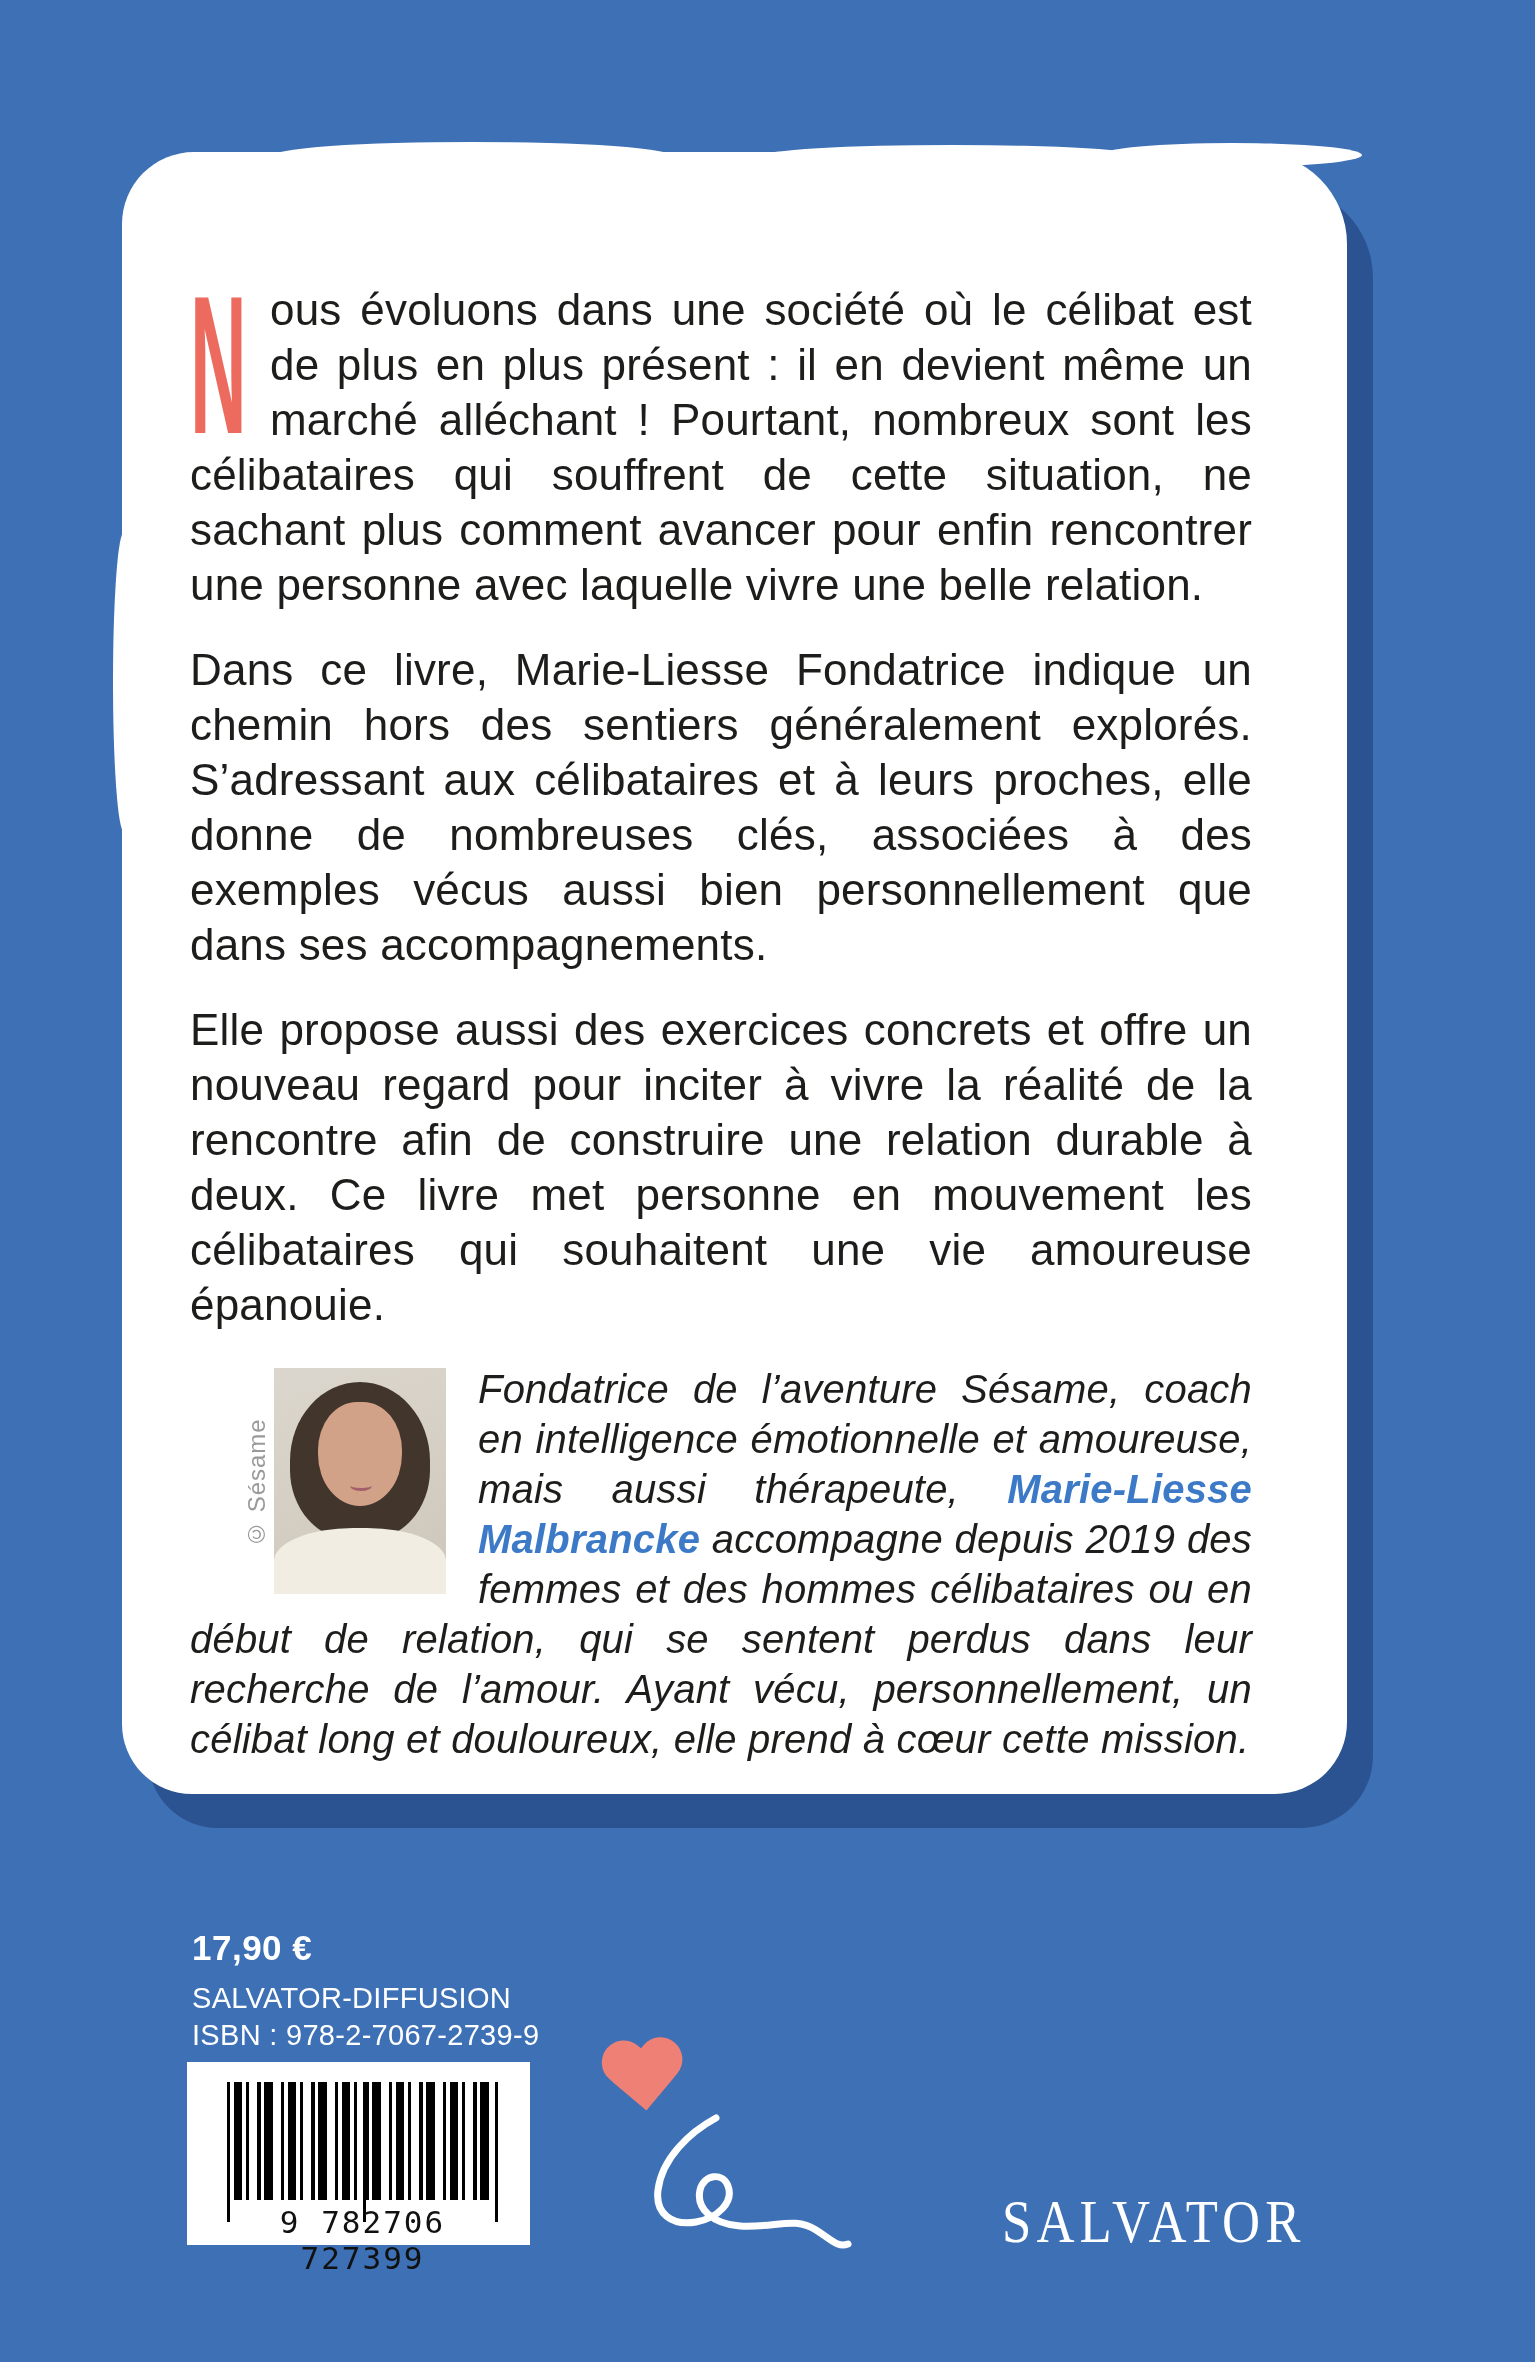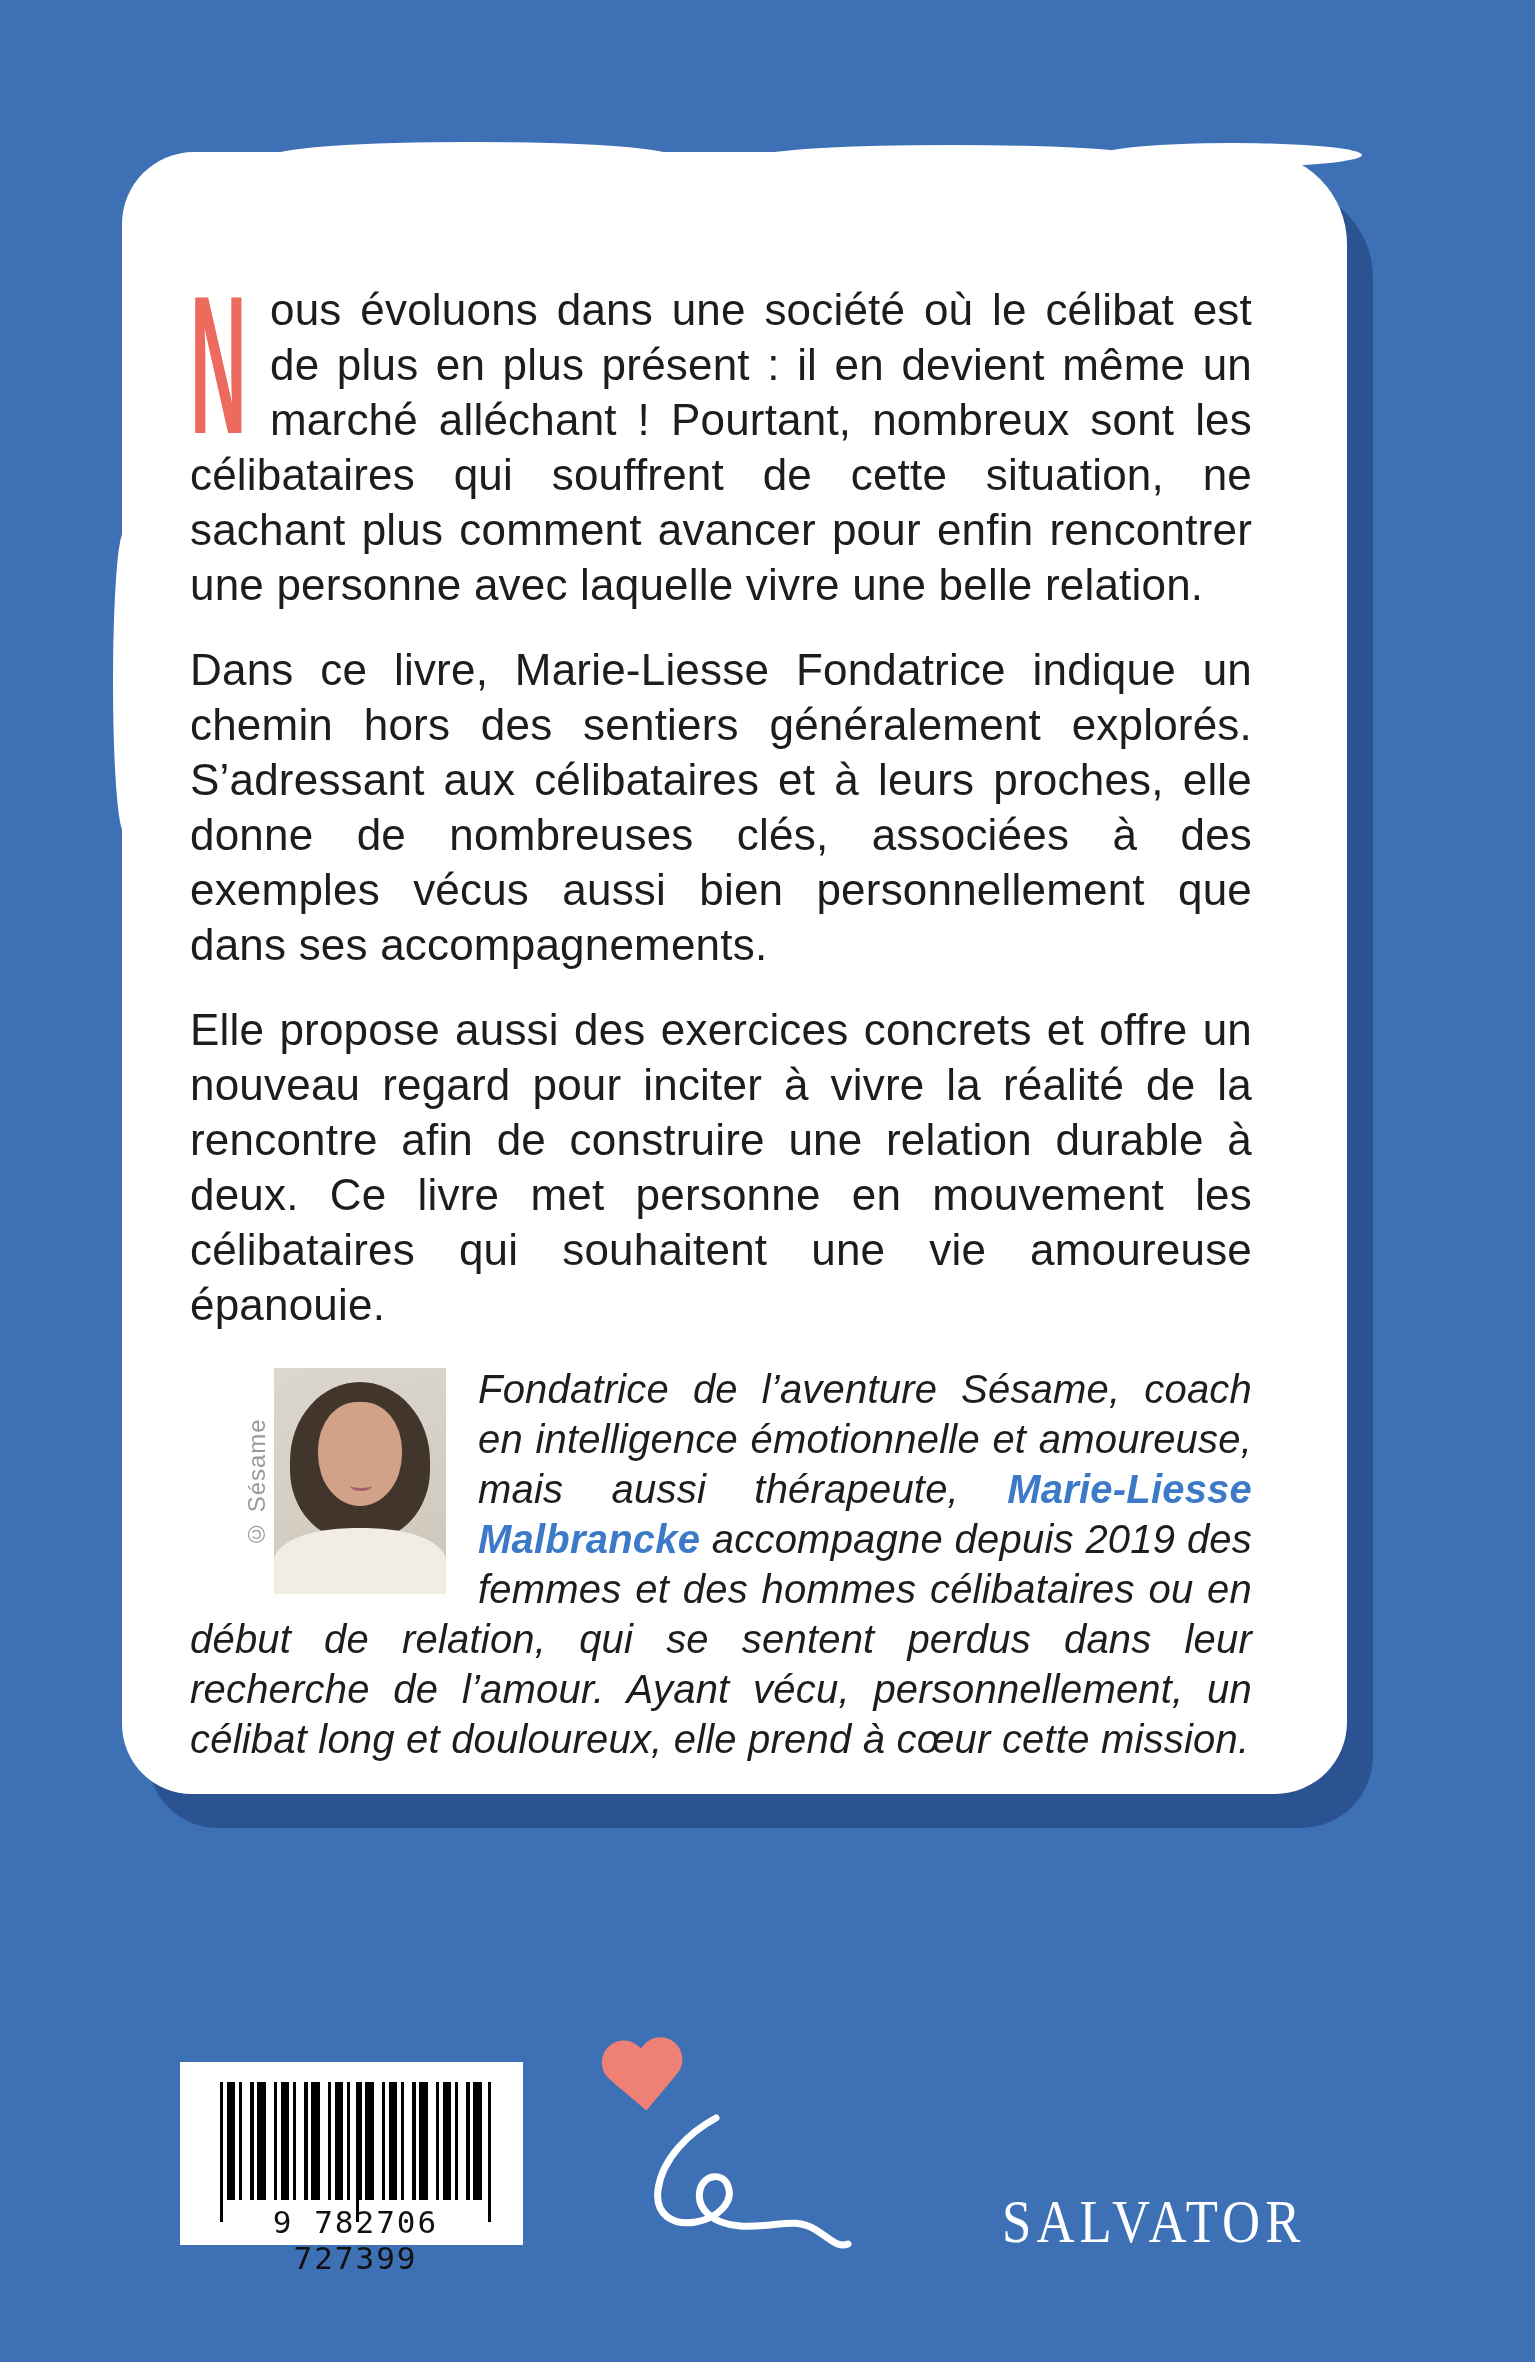--- a/index.html
+++ b/index.html
@@ -82,21 +82,21 @@
   .photo .blouse{position:absolute;left:0px;bottom:-6px;width:172px;height:72px;background:#f2ede3;border-radius:46% 46% 0 0;}
   
   .pricing{
     position:absolute;left:192px;top:1928px;
     color:#ffffff;
   }
   .price{font-size:35px;font-weight:700;margin-bottom:12px;letter-spacing:.5px;}
   .dist,.isbn{font-size:29px;line-height:37px;font-weight:400;letter-spacing:.3px;}
 
   .barcode{
-    position:absolute;left:180px;top:2062px;
+    position:absolute;left:187px;top:2062px;
     width:343px;height:183px;background:#ffffff;
     box-sizing:border-box;
     padding:20px 32px 9px 40px;
   }
   .bars{
     position:relative;height:118px;
     background:repeating-linear-gradient(90deg,
       #000 0 3px,#fff 3px 7px,
       #000 7px 15px,#fff 15px 19px,
       #000 19px 22px,#fff 22px 30px,
@@ -160,20 +160,25 @@
             <span class="face"></span>
             <span class="smile"></span>
             <span class="blouse"></span>
           </span>
         </span>
         <span>Fondatrice de l’aventure Sésame, coach en intelligence émotionnelle et amoureuse, mais aussi thérapeute, </span><span class="author-name">Marie-Liesse Malbrancke</span><span> accompagne depuis 2019 des femmes et des hommes célibataires ou en début de relation, qui se sentent perdus dans leur recherche de l’amour. Ayant vécu, personnellement, un célibat long et douloureux, elle prend à cœur cette mission.</span>
       </div>
     </div>
   </div>
 
+  <div class="pricing">
+    <div class="price">17,90 €</div>
+    <div class="dist">SALVATOR-DIFFUSION</div>
+    <div class="isbn">ISBN : 978-2-7067-2739-9</div>
+  </div>
 
   <div class="barcode">
     <div class="bars">
       <i class="g1"></i>
       <i class="g2"></i>
       <i class="g3"></i>
     </div>
     <div class="bc-digits">9 782706 727399</div>
   </div>
 

